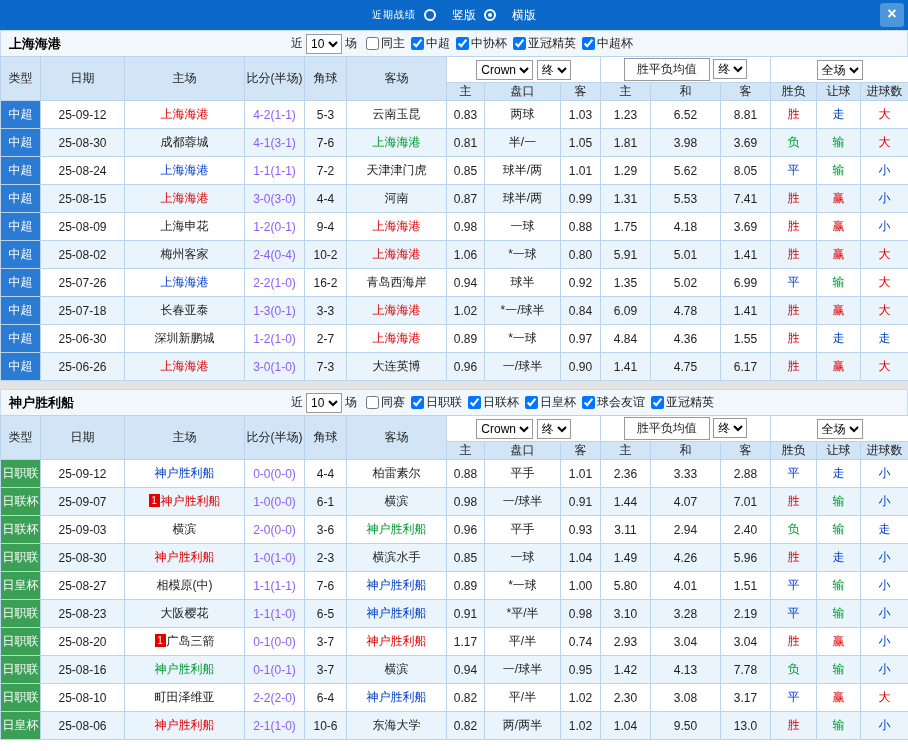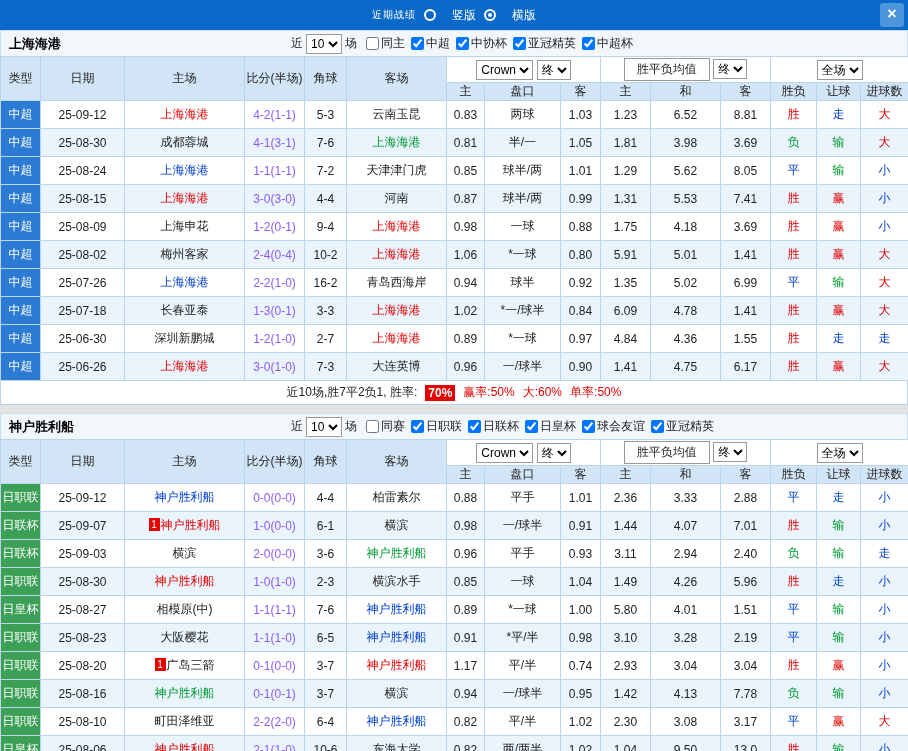--- a/index.html
+++ b/index.html
@@ -291,27 +291,20 @@
           <td>0.90</td>
           <td>1.41</td>
           <td>4.75</td>
           <td>6.17</td>
           <td class="c-red">胜</td>
           <td class="c-red">赢</td>
           <td class="c-red">大</td>
         </tr>
       </tbody>
   </table>
-  <div class="summary">
-    <span>近10场,胜7平2负1, 胜率:</span>
-    <span class="badge70">70%</span>
-    <span class="c-red">赢率:50%</span>
-    <span class="c-red">大:60%</span>
-    <span class="c-red">单率:50%</span>
-  </div>
 </div>
 
 <div class="divider"></div>
 
 <div>
   <div class="sec-head">
     <div class="team">神户胜利船</div>
     <div class="filter">
       <span>近</span>
       <select class="sm"><option>10</option></select>

